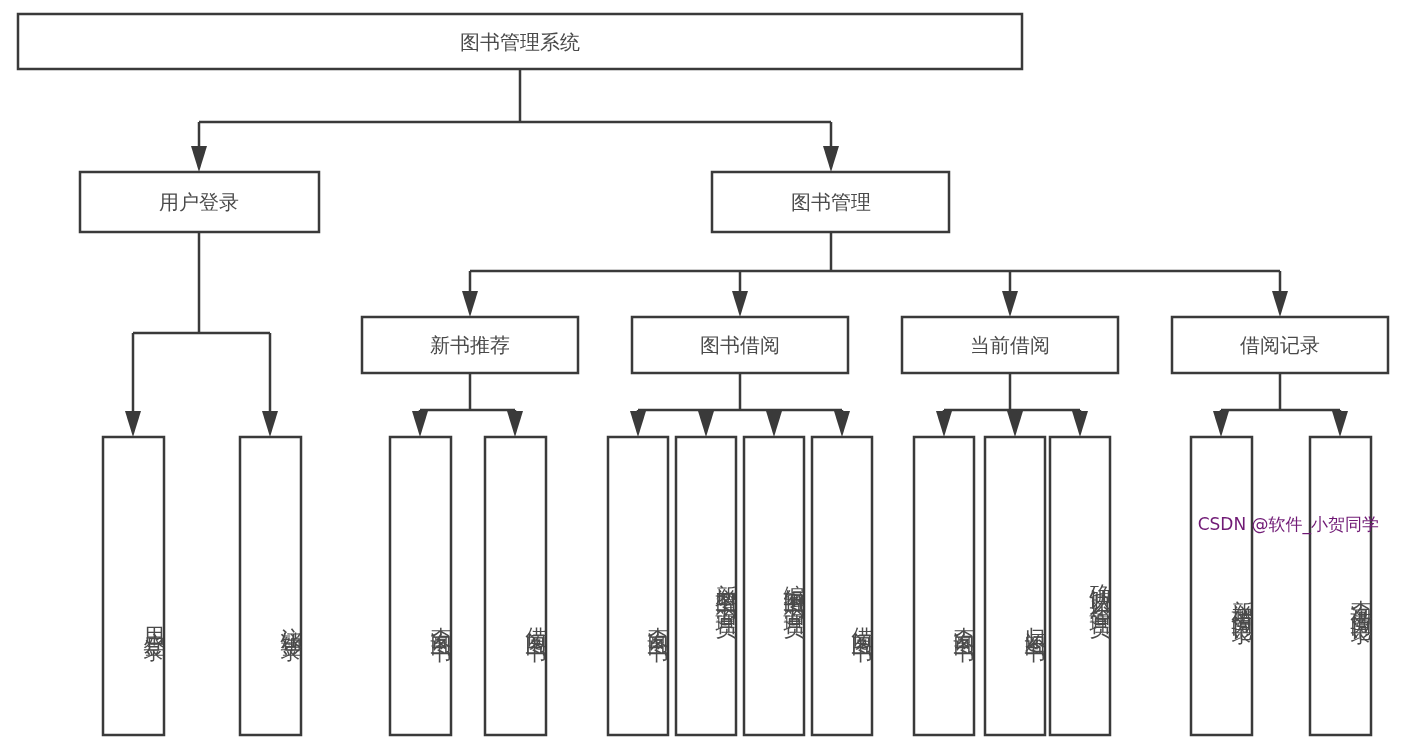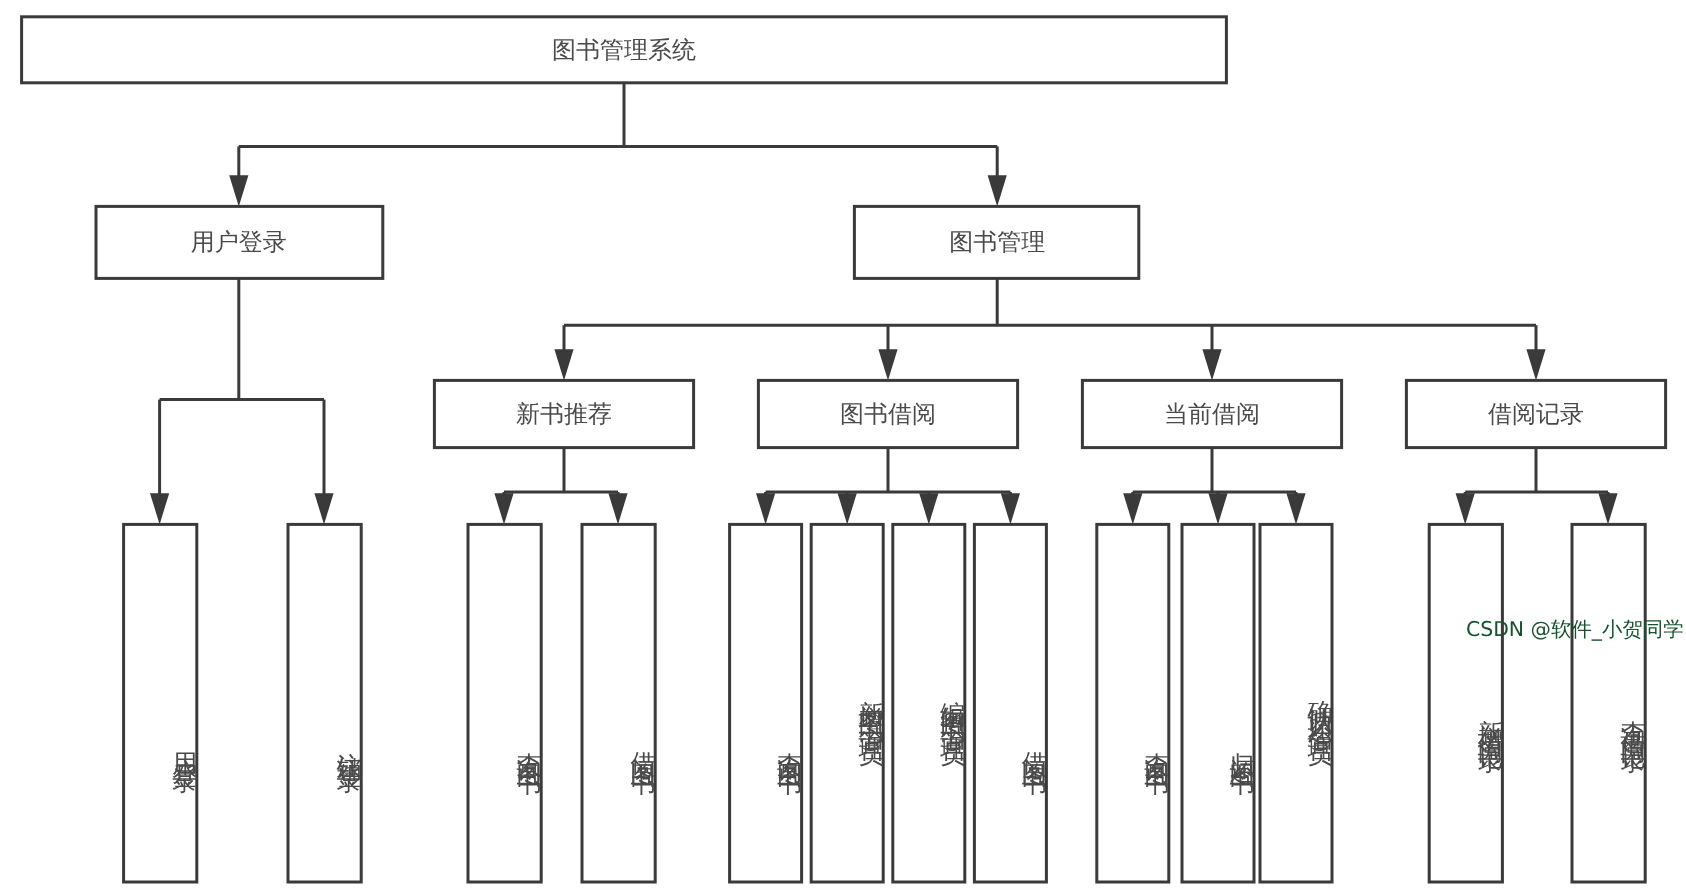--- a/index.html
+++ b/index.html
@@ -57,25 +57,25 @@
     font-size: 21px;
     line-height: 1;
     letter-spacing: 5px;
     color: #4a4a4a;
     white-space: nowrap;
     text-align: center;
     pointer-events: none;
   }
   .watermark {
     position: absolute;
-    right: 2px;
+    right: 26px;
     bottom: 6px;
     font-family: "DejaVu Sans", "Liberation Sans", sans-serif;
     font-size: 17px;
-    color: #14532d;
+    color: #701a75;
     white-space: nowrap;
   }
 </style>
 </head>
 <body>
 
 <div id="diagram-root">
 
   <svg id="flow" viewBox="0 0 1405 747">
 

